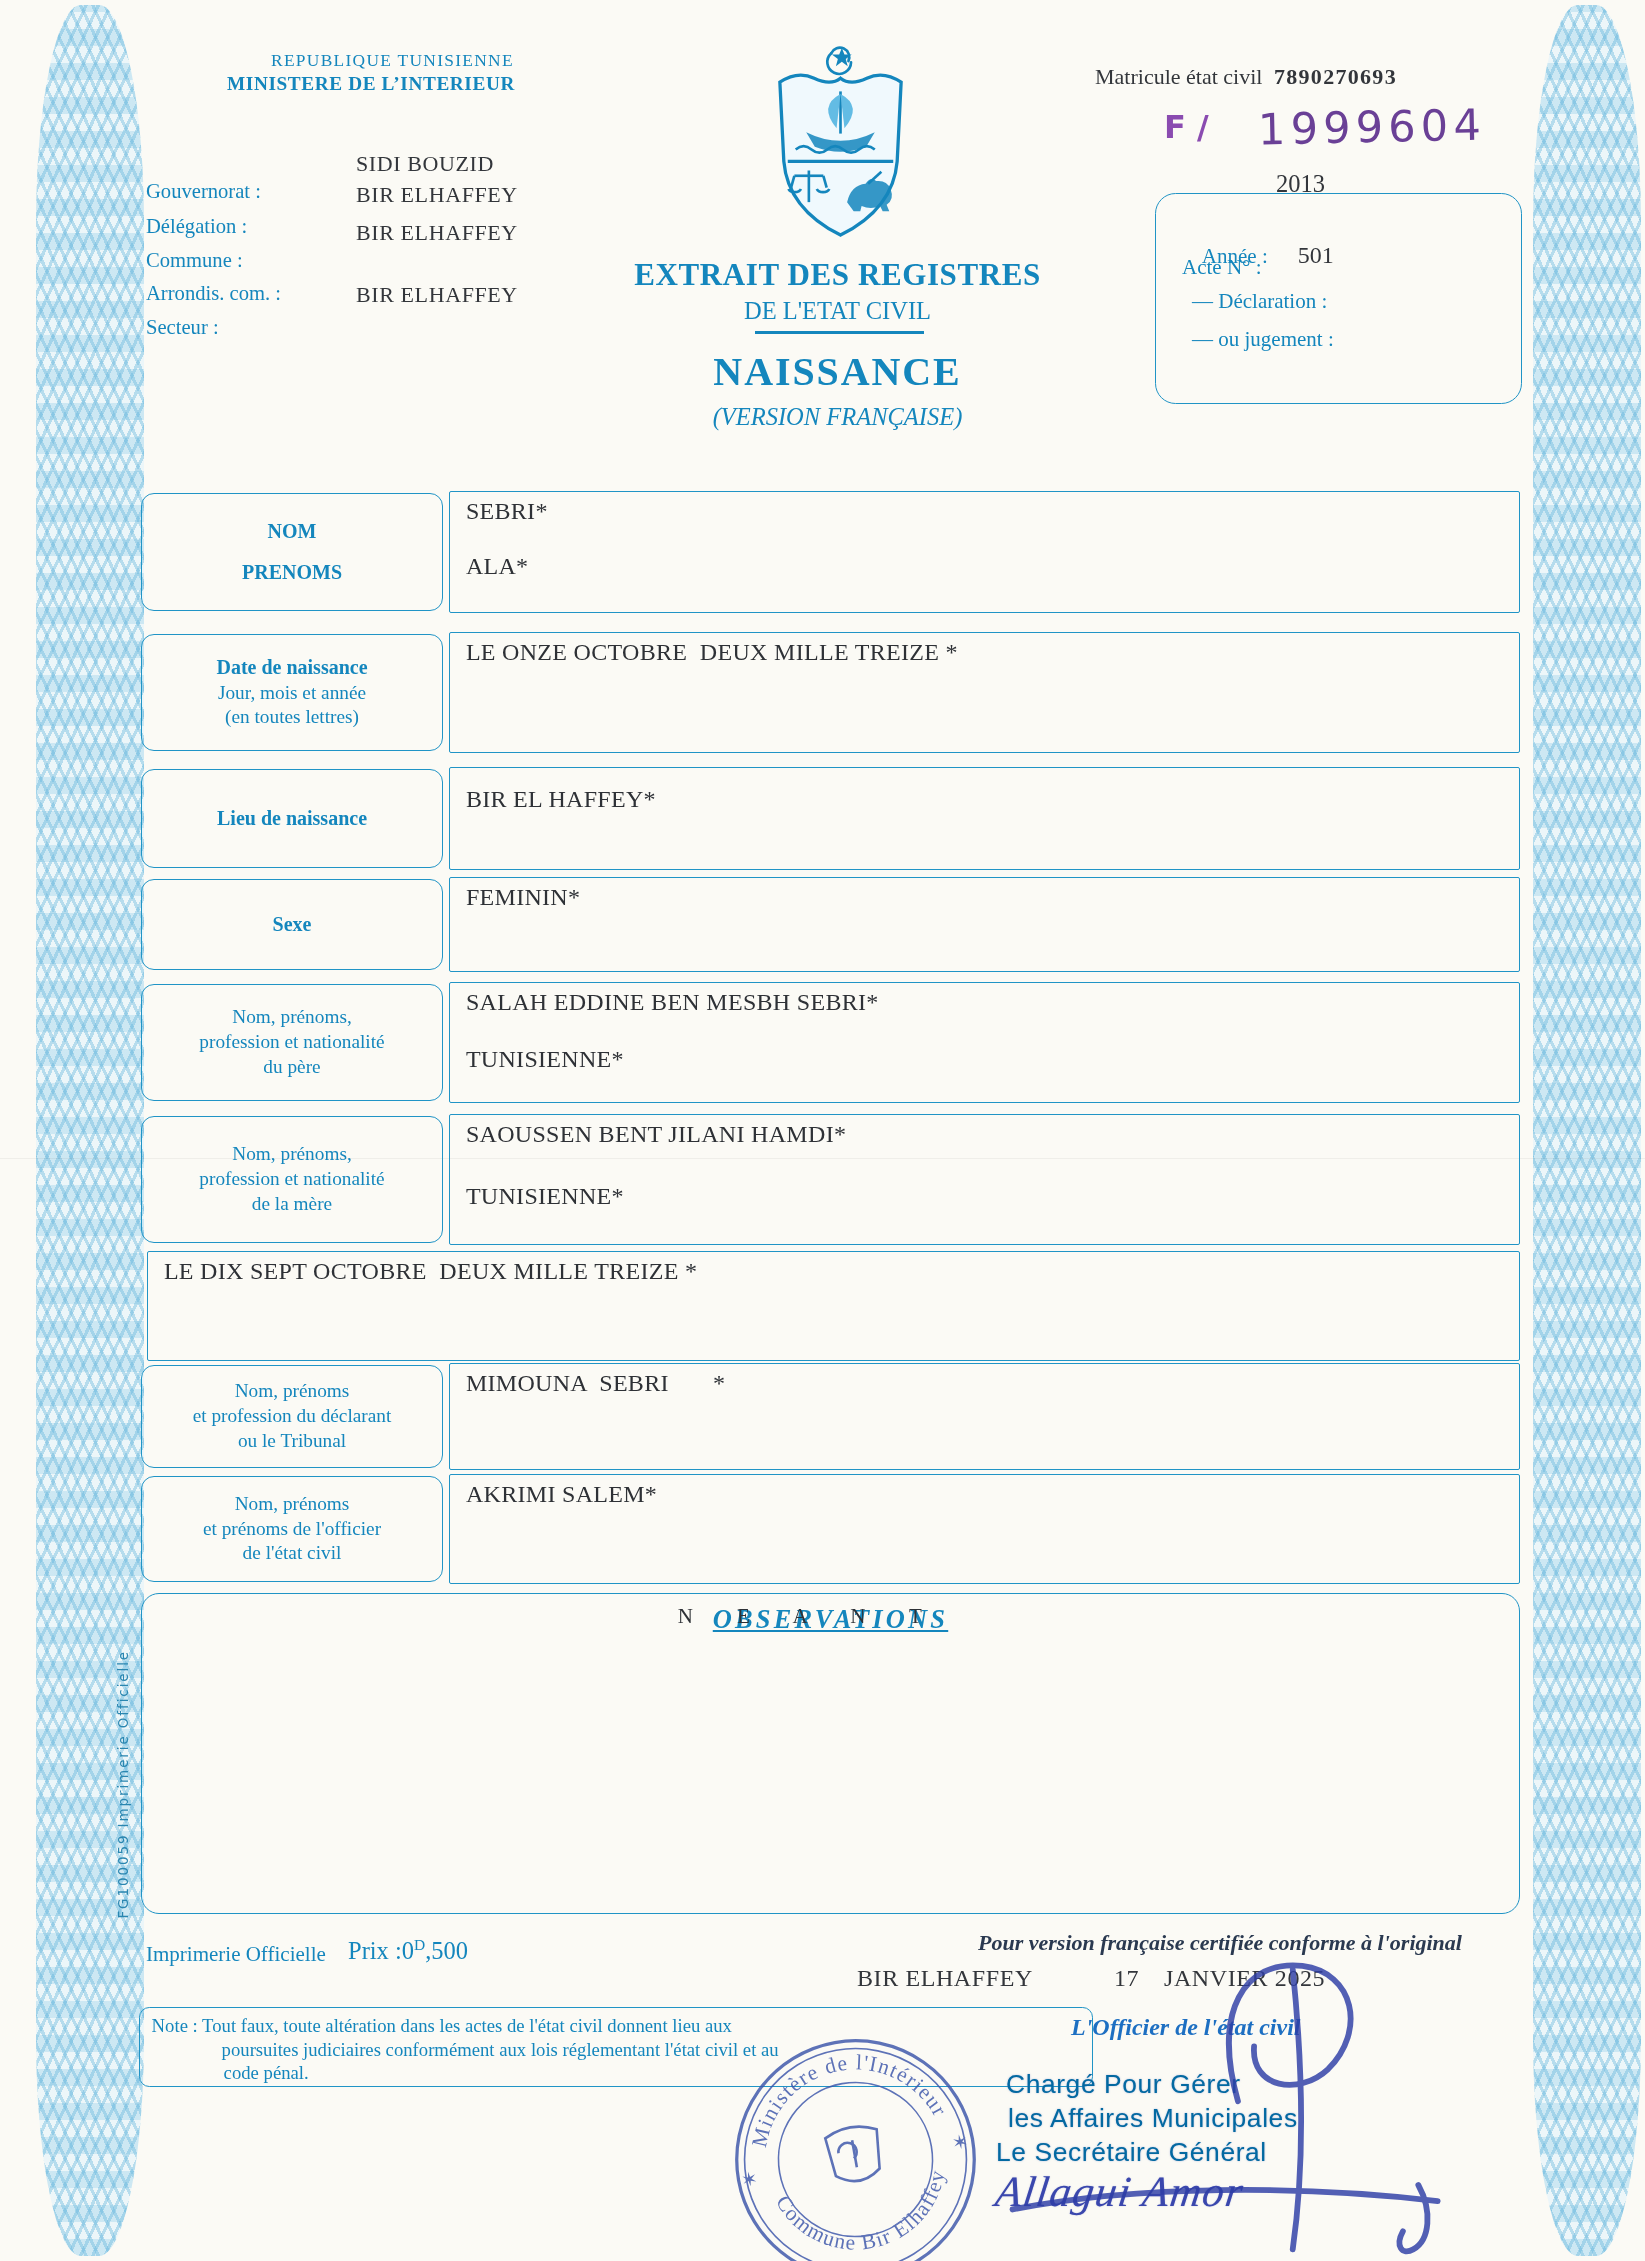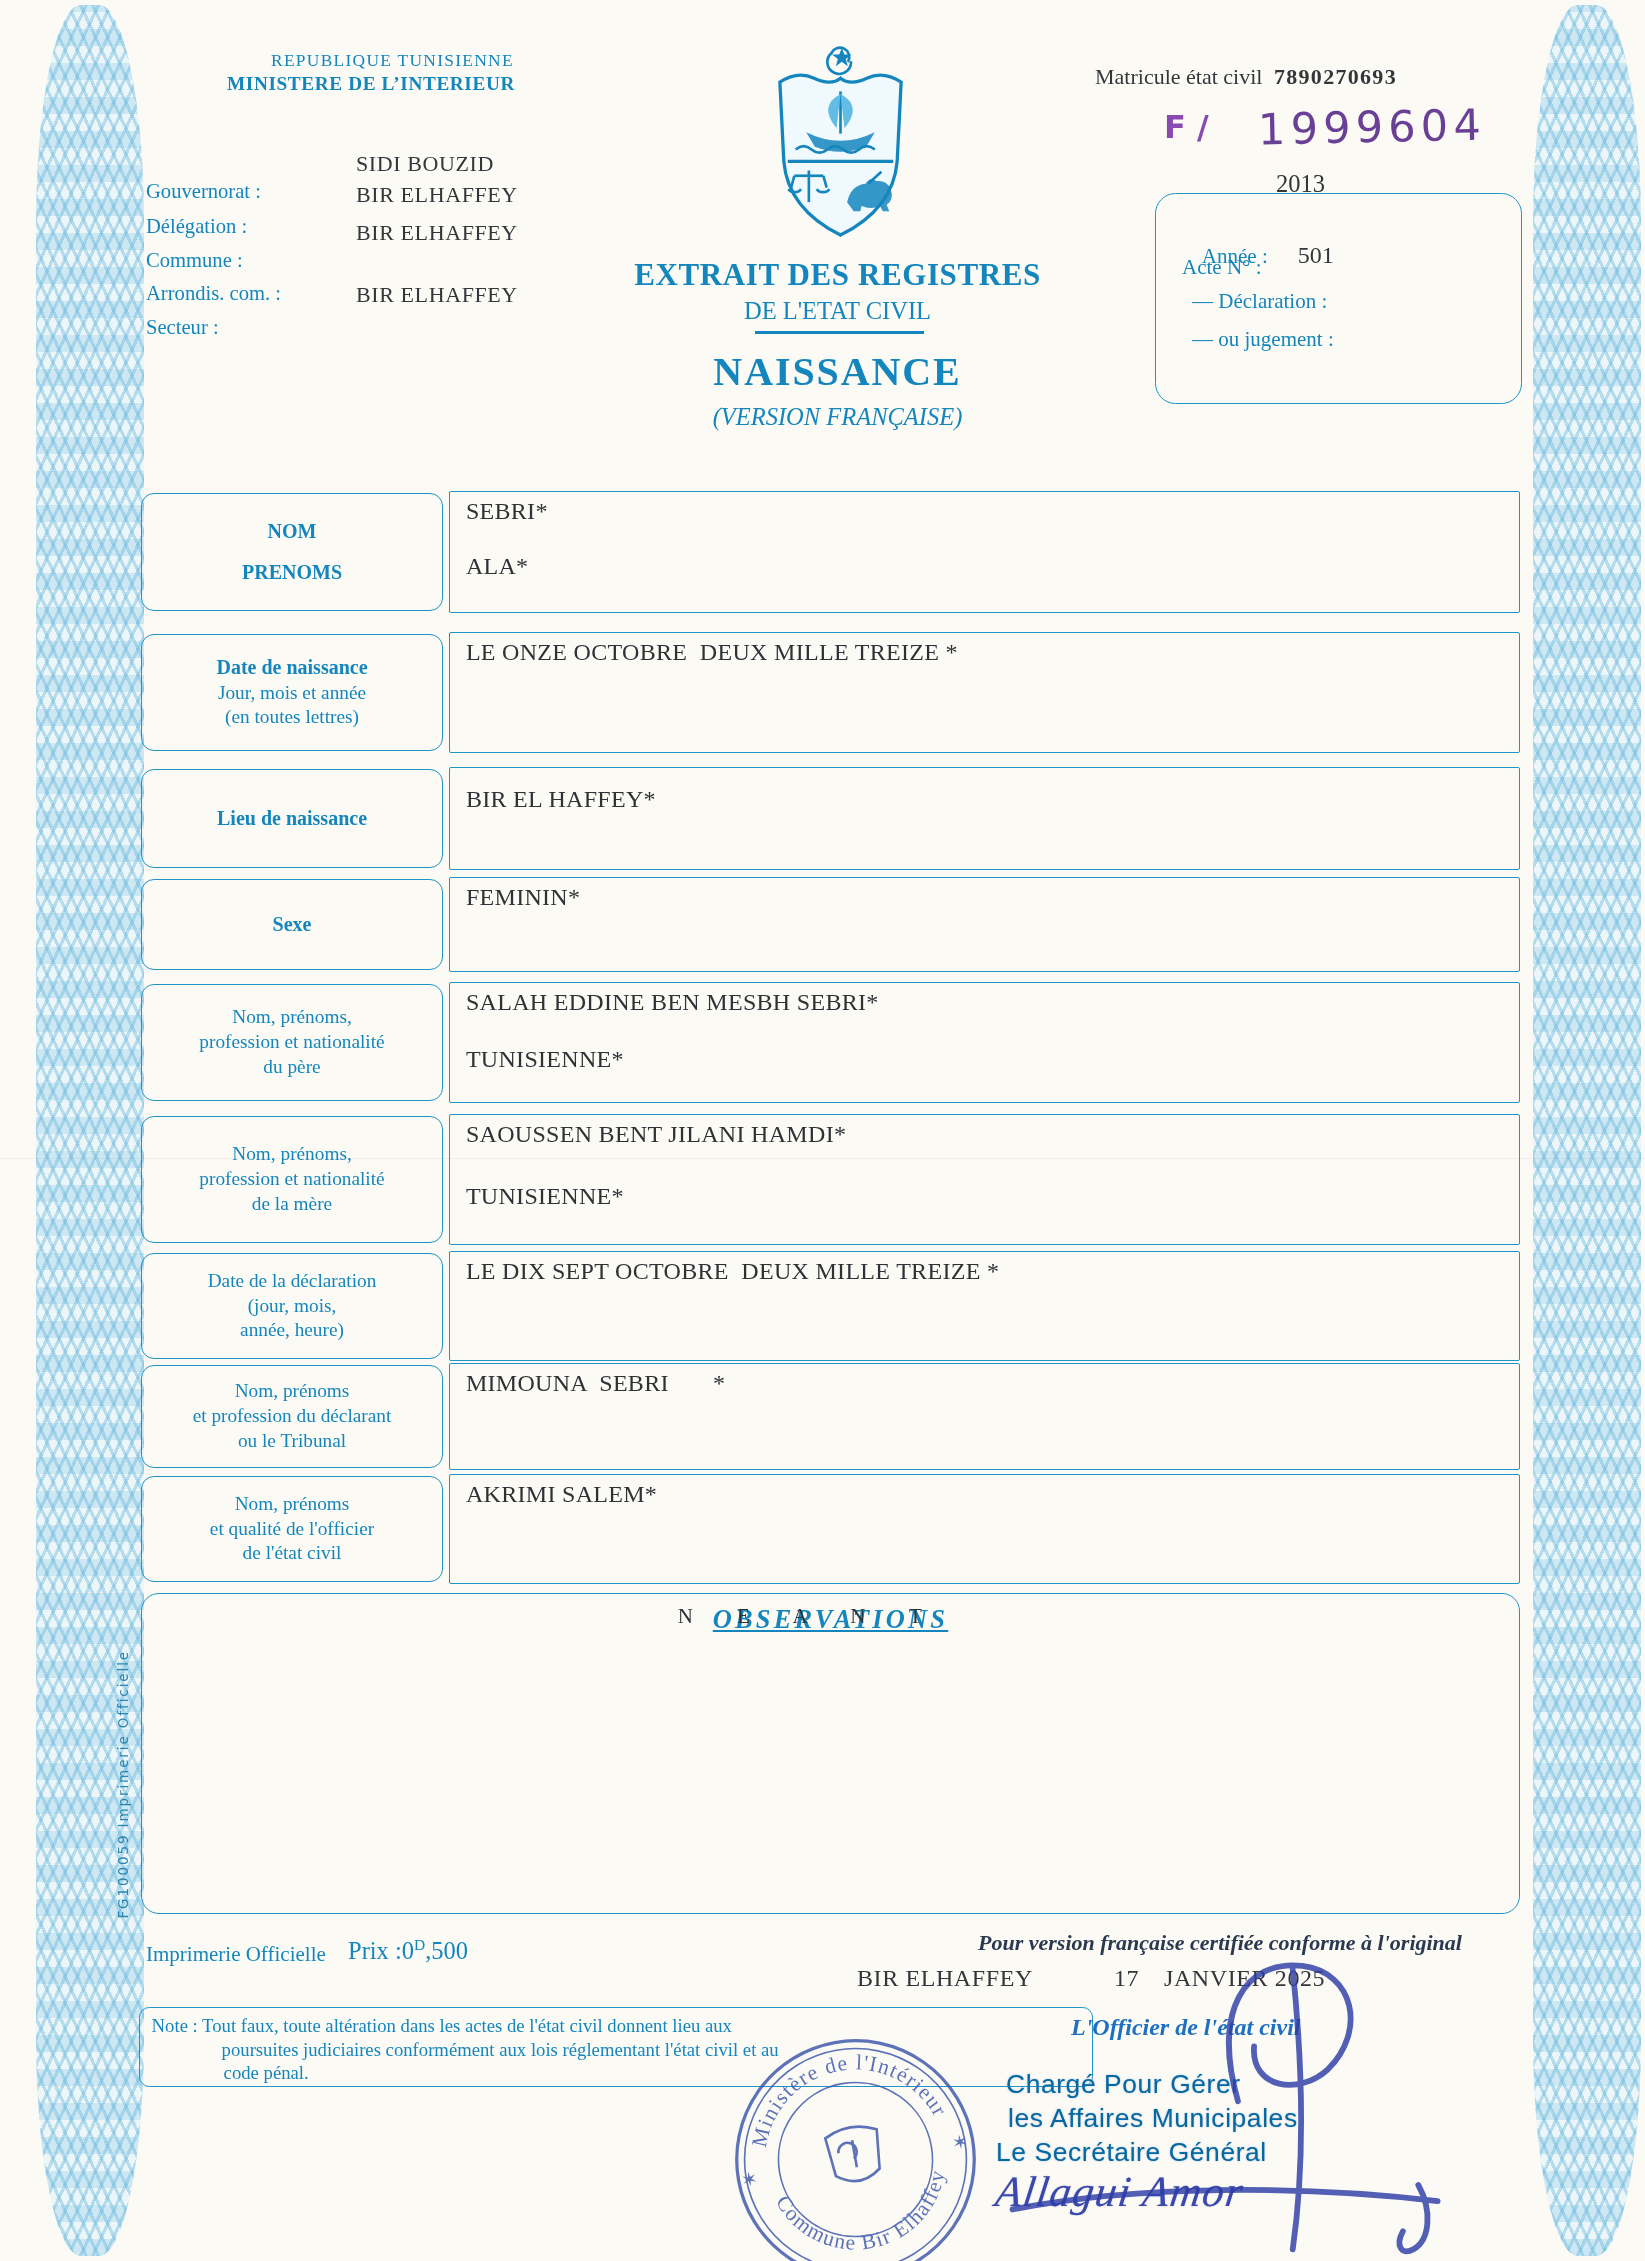--- a/index.html
+++ b/index.html
@@ -209,45 +209,40 @@
     <div>profession et nationalité</div>
     <div>de la mère</div>
   </div>
   <div class="fvalue">
     <div class="val">SAOUSSEN BENT JILANI HAMDI*</div>
     <div class="val" style="margin-top:35px">TUNISIENNE*</div>
   </div>
 </div>
 
 <div class="frow" style="top:1251px;height:110px">
-  <div class="flabel">
-    <div>Date de la déclaration</div>
-    <div>(jour, mois,</div>
-    <div>année, heure)</div>
-  </div>
   <div class="fvalue">
     <div class="val">LE DIX SEPT OCTOBRE  DEUX MILLE TREIZE *</div>
   </div>
 </div>
 
 <div class="frow" style="top:1363px;height:107px">
   <div class="flabel">
     <div>Nom, prénoms</div>
     <div>et profession du déclarant</div>
     <div>ou le Tribunal</div>
   </div>
   <div class="fvalue">
     <div class="val">MIMOUNA  SEBRI       *</div>
   </div>
 </div>
 
 <div class="frow" style="top:1474px;height:110px">
   <div class="flabel">
     <div>Nom, prénoms</div>
-    <div>et qualité de l'officier</div>
+    <div>et prénoms de l'officier</div>
     <div>de l'état civil</div>
   </div>
   <div class="fvalue">
     <div class="val">AKRIMI SALEM*</div>
   </div>
 </div>
 
 <div class="abs obs-box">
   <div class="obs-head-wrap">
     <span class="obs-heading">OBSERVATIONS</span>

